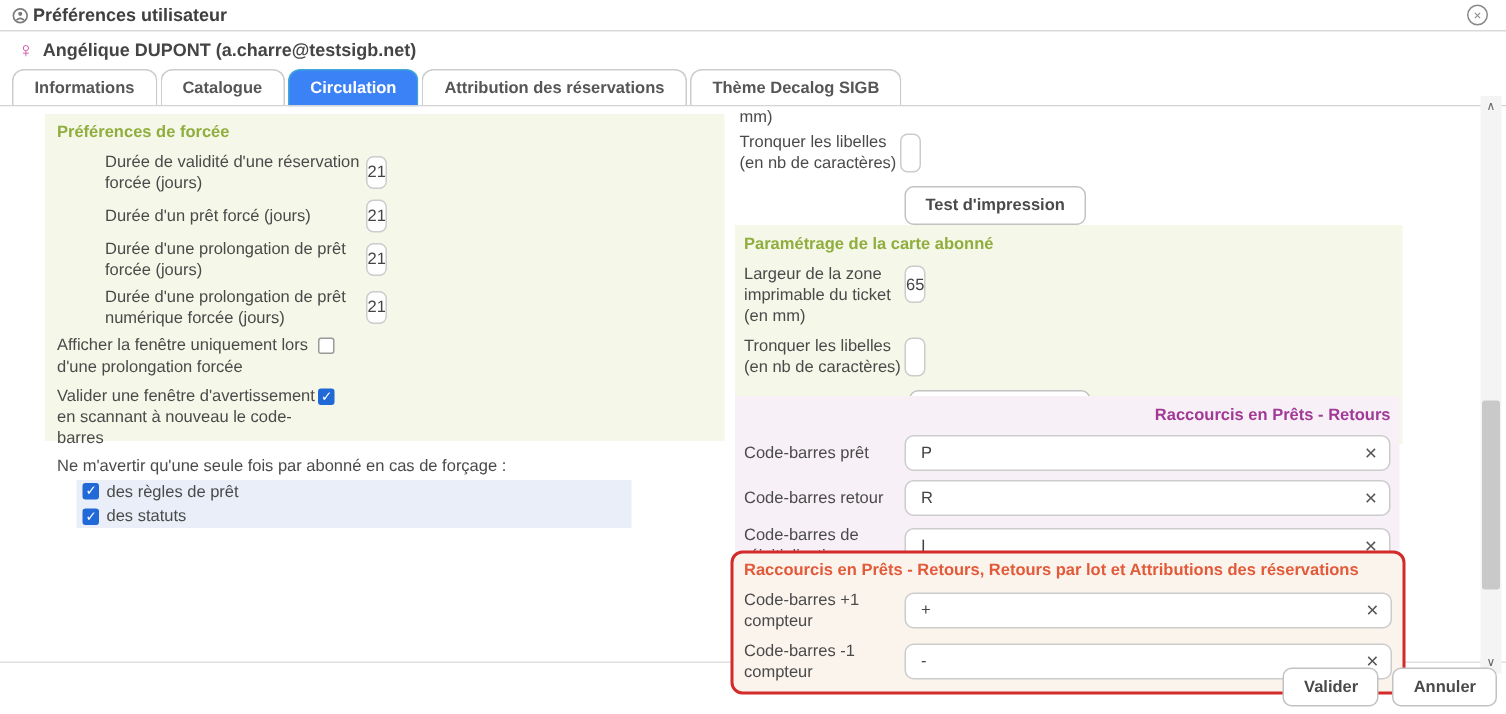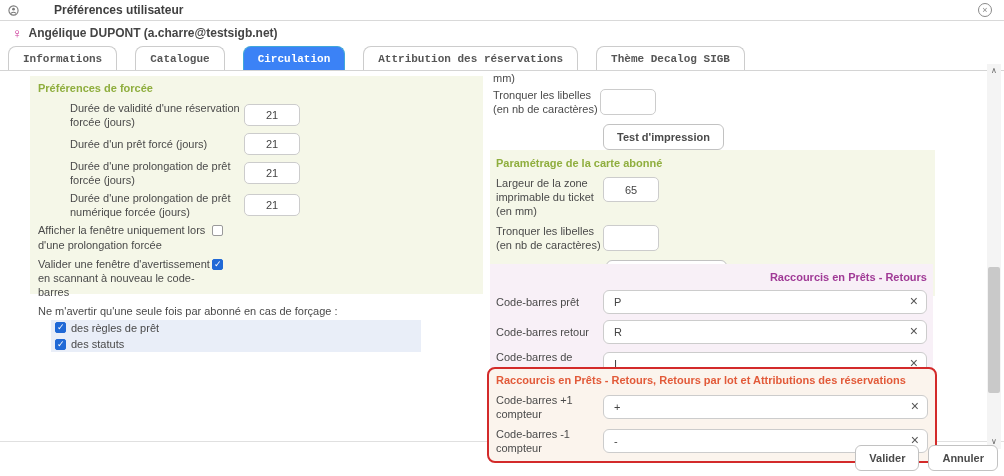--- a/index.html
+++ b/index.html
@@ -5,53 +5,53 @@
   * { box-sizing: border-box; margin: 0; padding: 0; }
   html,body { width:1004px; height:476px; }
   body {
     font-family: "Liberation Sans", sans-serif;
     background:#fff; color:#4a4a4a; position:relative; overflow:hidden;
   }
   .dialog { position:absolute; inset:0; background:#fff; }
 
   
   .titlebar { position:absolute; left:0; top:0; right:0; height:21px;
-    border-bottom:1px solid #d9d9d9; display:flex; align-items:center; padding:0 8px;gap:32px; }
+    border-bottom:1px solid #d9d9d9; display:flex; align-items:center; padding:0 8px; }
   .titlebar .dlg-icon { width:11px; height:11px; margin-right:3px; flex:0 0 auto; }
   .titlebar .dlg-title { font-size:12px; font-weight:bold; color:#3f3f3f; }
   .close-btn { position:absolute; right:12px; top:3px; width:14px; height:14px;
     border:1px solid #8a8a8a; border-radius:50%; color:#8a8a8a; font-size:9px;
     line-height:12px; text-align:center; cursor:pointer; background:#fff; }
 
   
   .userline { position:absolute; left:12px; top:25px; display:flex; align-items:center; }
   .female-icon { color:#cf3d9d; font-size:14px; font-weight:bold; margin-right:6px; }
   .username { font-size:12px; font-weight:bold; color:#454545; }
 
   
-  .tabs { position:absolute; left:8px; top:46px; right:0; height:25px; display:flex; gap:18px;font-family:Liberation Mono, monospace; }
+  .tabs { position:absolute; left:8px; top:46px; right:0; height:25px; display:flex; gap:2px; }
   .tab { background:#fff; border:1px solid #ccc; border-bottom:none;
     border-radius:8px 8px 0 0; padding:0 14px; font-size:11px; font-weight:bold;
     color:#565656; display:flex; align-items:center; cursor:pointer; }
   .tab.active { background:#3b82f6; border-color:#41a7d9; color:#fff; }
   .tabline { position:absolute; left:0; right:0; top:70px; height:1px; background:#d4d4d4; }
 
   
   .content { position:absolute; left:0; top:71px; right:0; height:371px;
     border-bottom:1px solid #e0e0e0; background:#fff; }
 
   label, .lbl { font-size:11px; color:#4a4a4a; line-height:1.28; }
   .sec-h { font-size:11px; font-weight:bold; margin:2px 0 7px 0; }
   .sec-h.green  { color:#8fae3e; }
   .sec-h.purple { color:#a03a96;text-align:right; }
   .sec-h.orange { color:#e25a39; }
 
   input[type=text] { border:1px solid #ccc; border-radius:5px; font-family:inherit;
     font-size:11px; color:#444; outline:none; background:#fff; }
-  .num-input { width:56px; height:22px; text-align:center; }
+  .num-input { width:14px; height:22px; text-align:center; }
 
   
   .cb { width:11px; height:11px; border:1px solid #9a9a9a; border-radius:2px;
     background:#fff; display:inline-block; flex:0 0 auto; position:relative; cursor:pointer; }
   .cb.checked { background:#2069d6; border-color:#2069d6; }
   .cb.checked .cb-glyph { position:absolute; left:1px; top:-1px; color:#fff; font-size:9px; line-height:11px; }
   .cb .cb-glyph { display:none; }
   .cb.checked .cb-glyph { display:block; }
 
   

